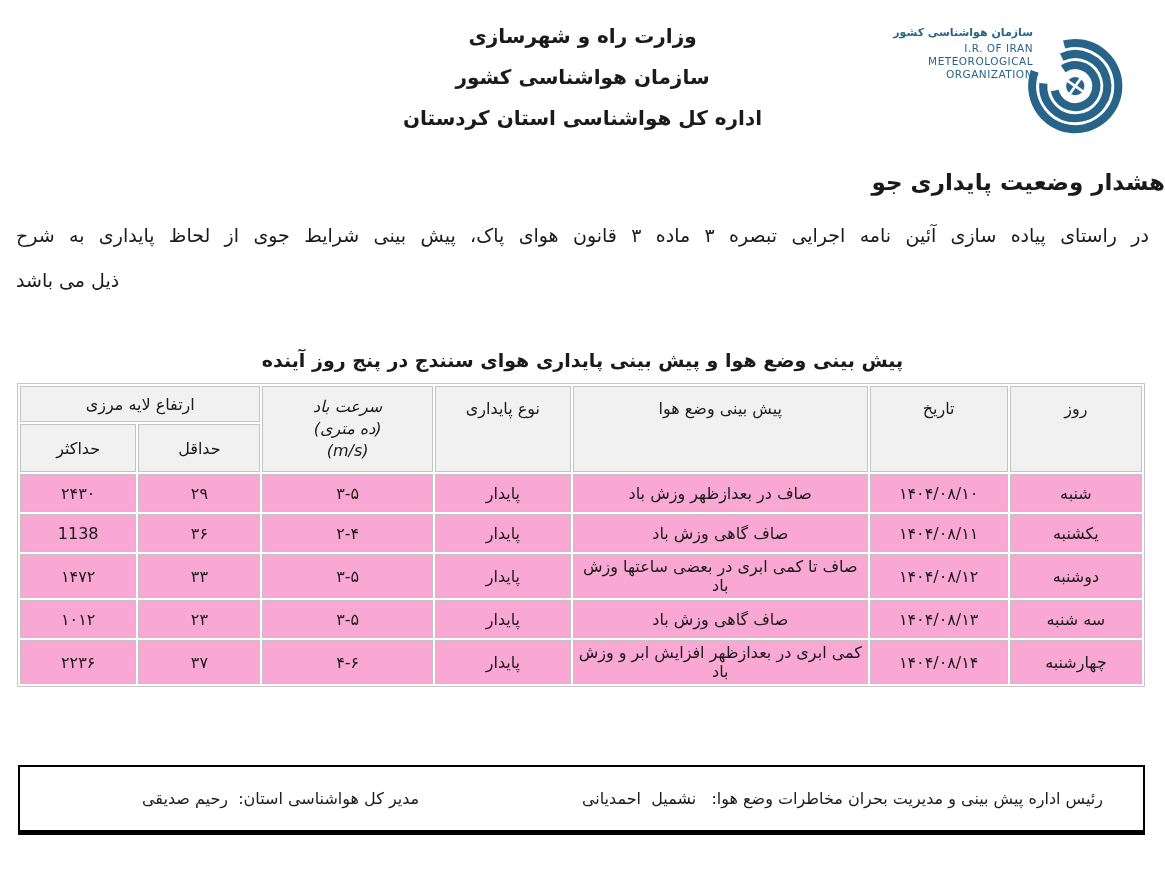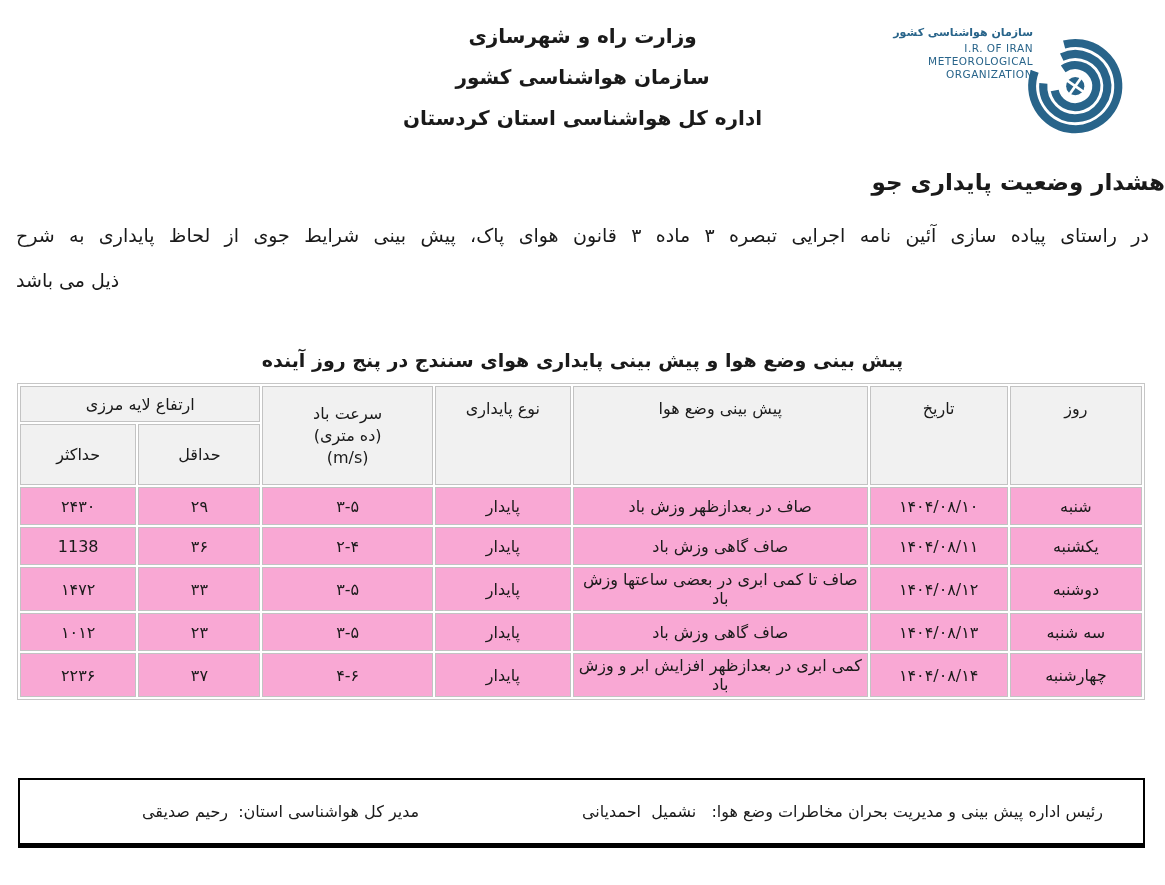--- a/index.html
+++ b/index.html
@@ -76,25 +76,25 @@
     font-weight:normal;
     font-size:16px;
     text-align:center;
     vertical-align:middle;
     background:#f9a8d4;
     padding:2px 4px;
     overflow:hidden;
   }
   table.forecast thead th { background:#f1f1f1; }
   table.forecast thead tr.h1 th { height:36px; }
-  table.forecast thead tr.h2 th { height:61px; }
+  table.forecast thead tr.h2 th { height:48px; }
   table.forecast thead th.top { vertical-align:top; padding-top:12px; }
   table.forecast td { height:38px; }
   td.shaded { background:#f1f1f1; }
-  .wind-lines div { line-height:22px; }
+  .wind-lines div { line-height:22px;font-style:italic; }
   .ltr { direction:ltr; }
   td.forecast-cell-text { font-size:15px; }
 
   
   .footer-box {
     margin:78px 20px 0 18px;
     height:70px;
     border:2px solid #000;
     border-bottom-width:5px;
     display:flex;

